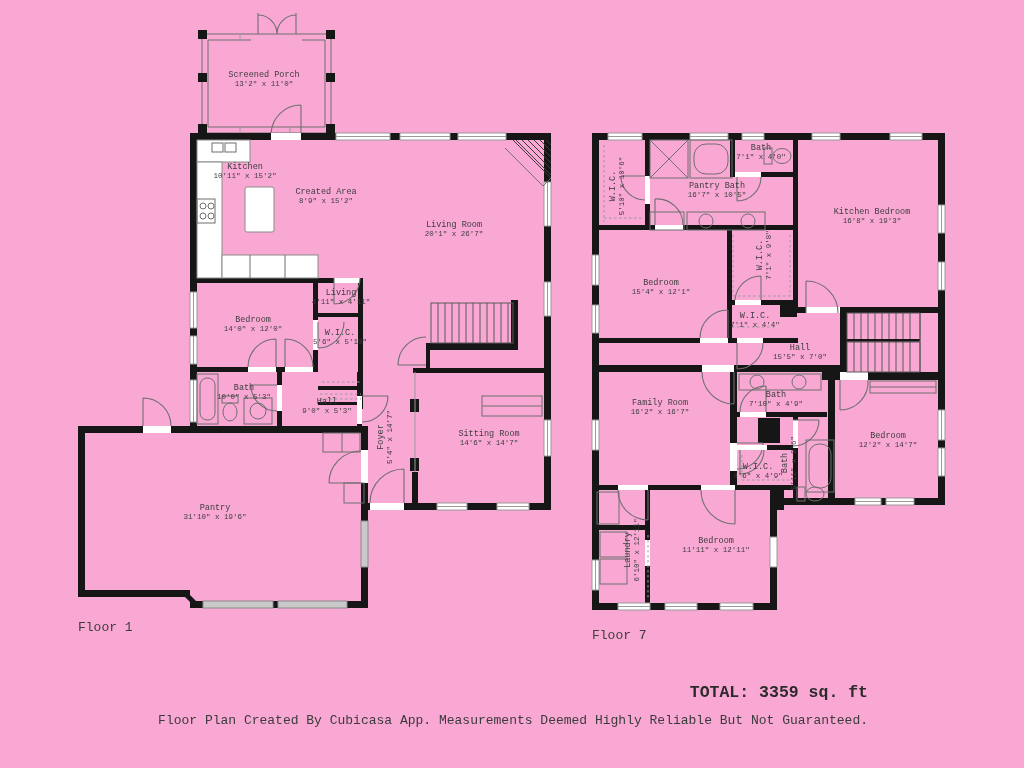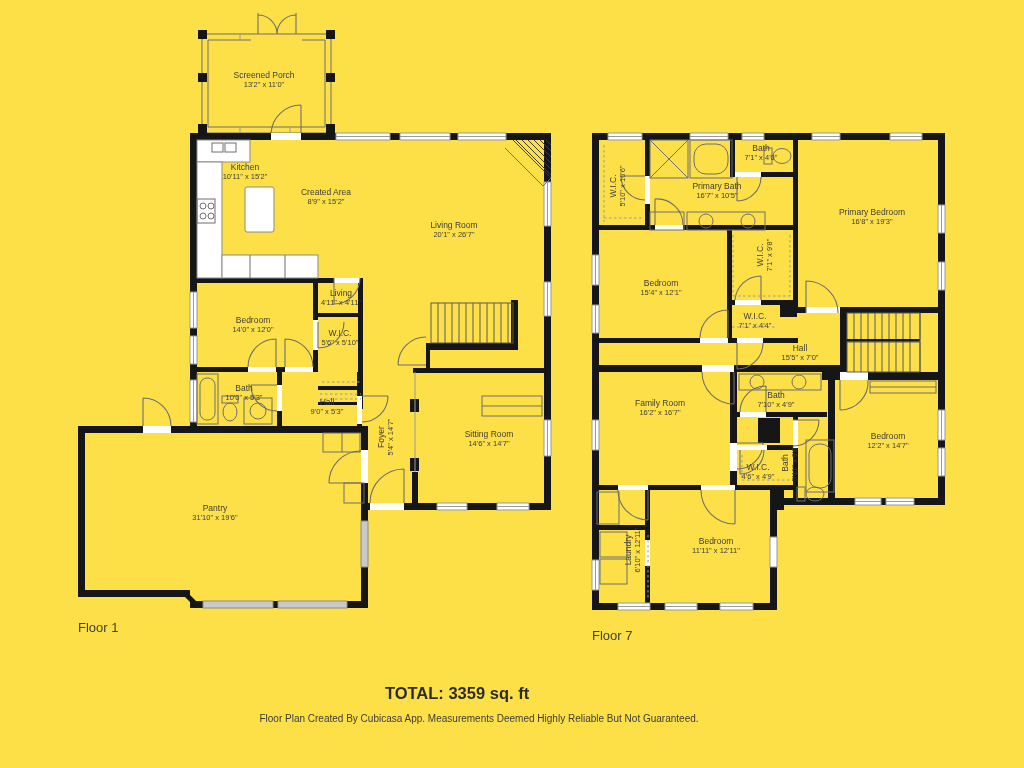--- a/index.html
+++ b/index.html
@@ -1,38 +1,38 @@
 <!DOCTYPE html>
 <html><head>
 <meta charset="utf-8">
 <style>
   html,body{margin:0;padding:0;background:#fff;}
-  .canvas{position:relative;width:1024px;height:768px;background:#fde047;overflow:hidden;
-          font-family:Liberation Sans, sans-serif;}
+  .canvas{position:relative;width:1024px;height:768px;background:#f9a8d4;overflow:hidden;
+          font-family:Liberation Mono, monospace;}
   svg{position:absolute;left:0;top:0;}
   .wall{fill:#161616;}
   .fix{stroke:#6f6f6f;stroke-width:1;fill:none;}
   .fixg{stroke:#8a8a8a;stroke-width:1;fill:#ffffff;}
   .dash{stroke:#9a9a9a;stroke-width:1;fill:none;stroke-dasharray:2.5,2.5;}
   .arc{stroke:#6f6f6f;stroke-width:1.1;fill:none;}
   .win{fill:#ffffff;stroke:#9a9a9a;stroke-width:1;}
   .wl{stroke:#9a9a9a;stroke-width:1;}
   .gdoor{fill:#c9c9c9;stroke:#8a8a8a;stroke-width:1;}
   .tread{stroke:#5a5a5a;stroke-width:1;fill:none;}
   .hatch{stroke:#3b3b3b;stroke-width:1;fill:none;}
   .opening{fill:#ffffff;}
   .rl{position:absolute;transform:translate(-50%,-50%);text-align:center;color:#3d3d3d;white-space:nowrap;}
   .rl .nm{font-size:8.5px;line-height:10px;}
   .rl .dm{font-size:7.5px;line-height:9px;}
   .rl.v{transform:translate(-50%,-50%) rotate(-90deg);}
   .floor-tag{position:absolute;font-size:13px;color:#3d3d3d;}
-  .summary{position:absolute;top:684px;left:0;width:868px;text-align:center;color:#2b2b2b;margin-left:23px;}
+  .summary{position:absolute;top:684px;left:0;width:868px;text-align:right;color:#2b2b2b;}
   .sum-total{font-size:16.5px;font-weight:700;line-height:18px;}
   .sum-line{font-size:15.5px;line-height:15px;}
-  .sum-disc{font-size:10px;color:#3b3b3b;margin-top:11px;padding-left:44px;}
+  .sum-disc{font-size:13px;color:#3b3b3b;margin-top:11px;padding-left:44px;}
 </style>
 </head>
 <body>
 
 <div class="canvas">
 
 <svg width="1024" height="768" viewBox="0 0 1024 768">
 
   <g>
 
@@ -364,29 +364,29 @@
 <div class="rl" style="left:215px;top:512px">
       <div class="nm">Pantry</div>
       <div class="dm">31'10" x 19'6"</div>
     </div>
 
 <div class="rl v" style="left:617px;top:186px">
       <div class="nm">W.I.C.</div>
       <div class="dm">5'10" x 10'6"</div>
     </div>
 <div class="rl" style="left:717px;top:190px">
-      <div class="nm">Primary Bath</div>
+      <div class="nm">Pantry Bath</div>
       <div class="dm">16'7" x 10'5"</div>
     </div>
 <div class="rl" style="left:761px;top:152px">
       <div class="nm">Bath</div>
       <div class="dm">7'1" x 4'0"</div>
     </div>
 <div class="rl" style="left:872px;top:216px">
-      <div class="nm">Primary Bedroom</div>
+      <div class="nm">Kitchen Bedroom</div>
       <div class="dm">16'8" x 19'3"</div>
     </div>
 <div class="rl" style="left:661px;top:287px">
       <div class="nm">Bedroom</div>
       <div class="dm">15'4" x 12'1"</div>
     </div>
 <div class="rl v" style="left:764px;top:255px">
       <div class="nm">W.I.C.</div>
       <div class="dm">7'1" x 9'8"</div>
     </div>

